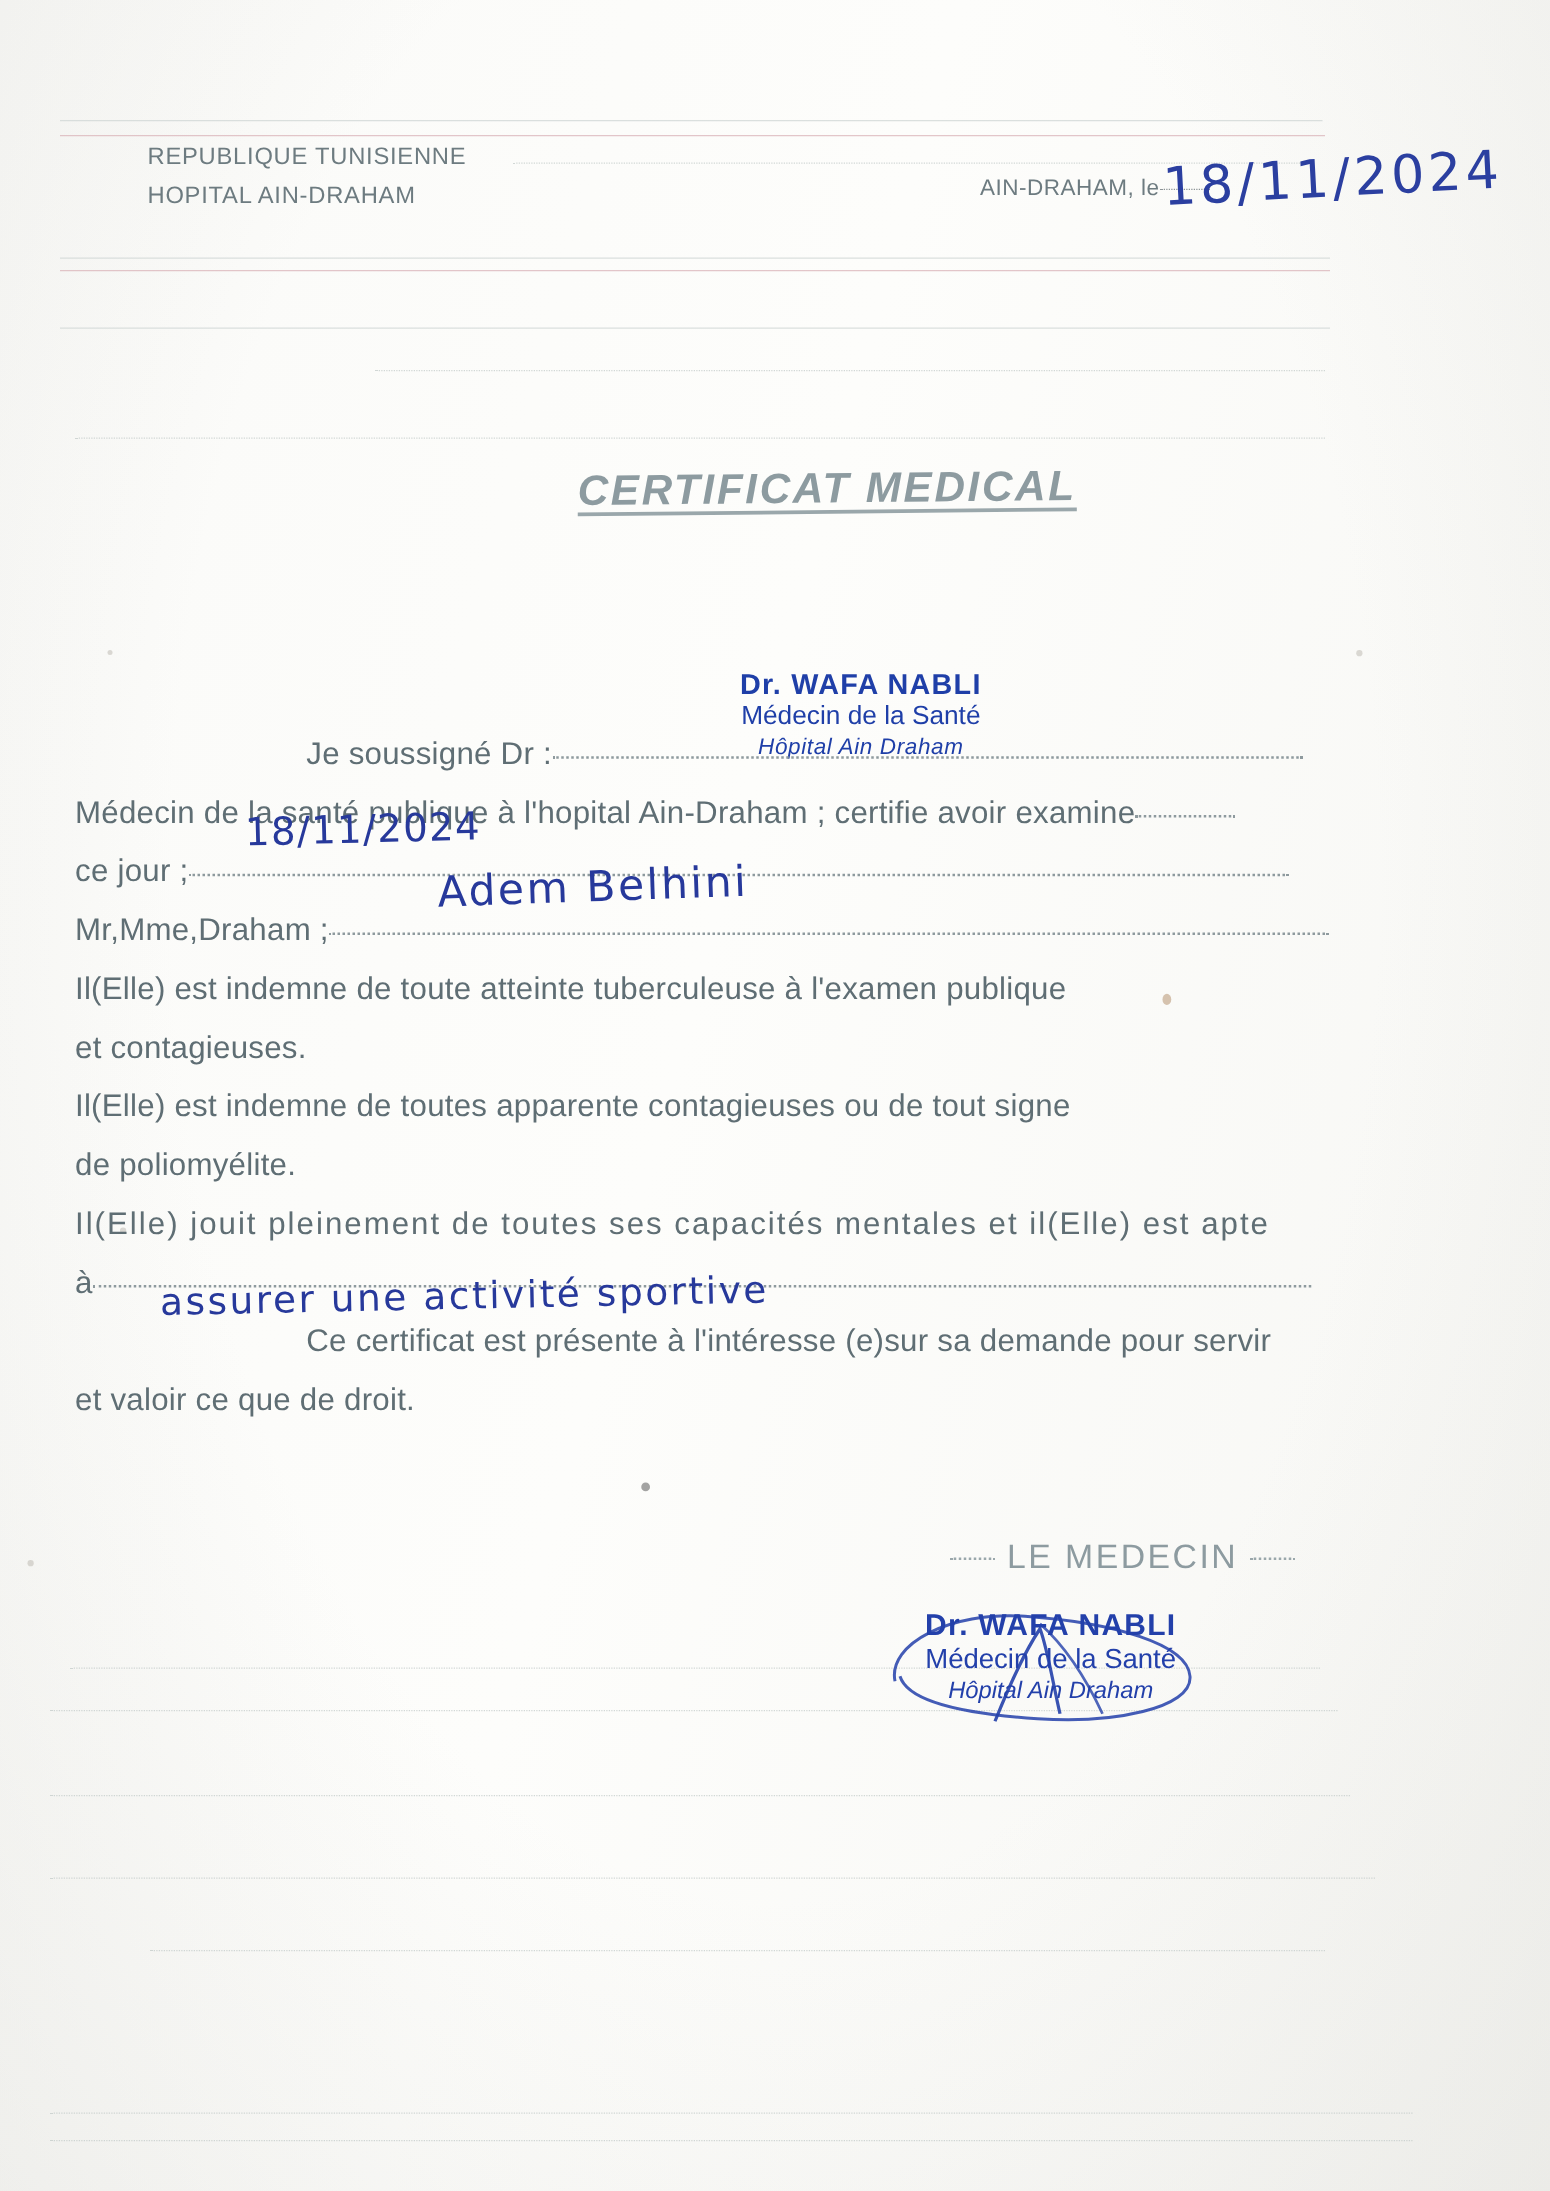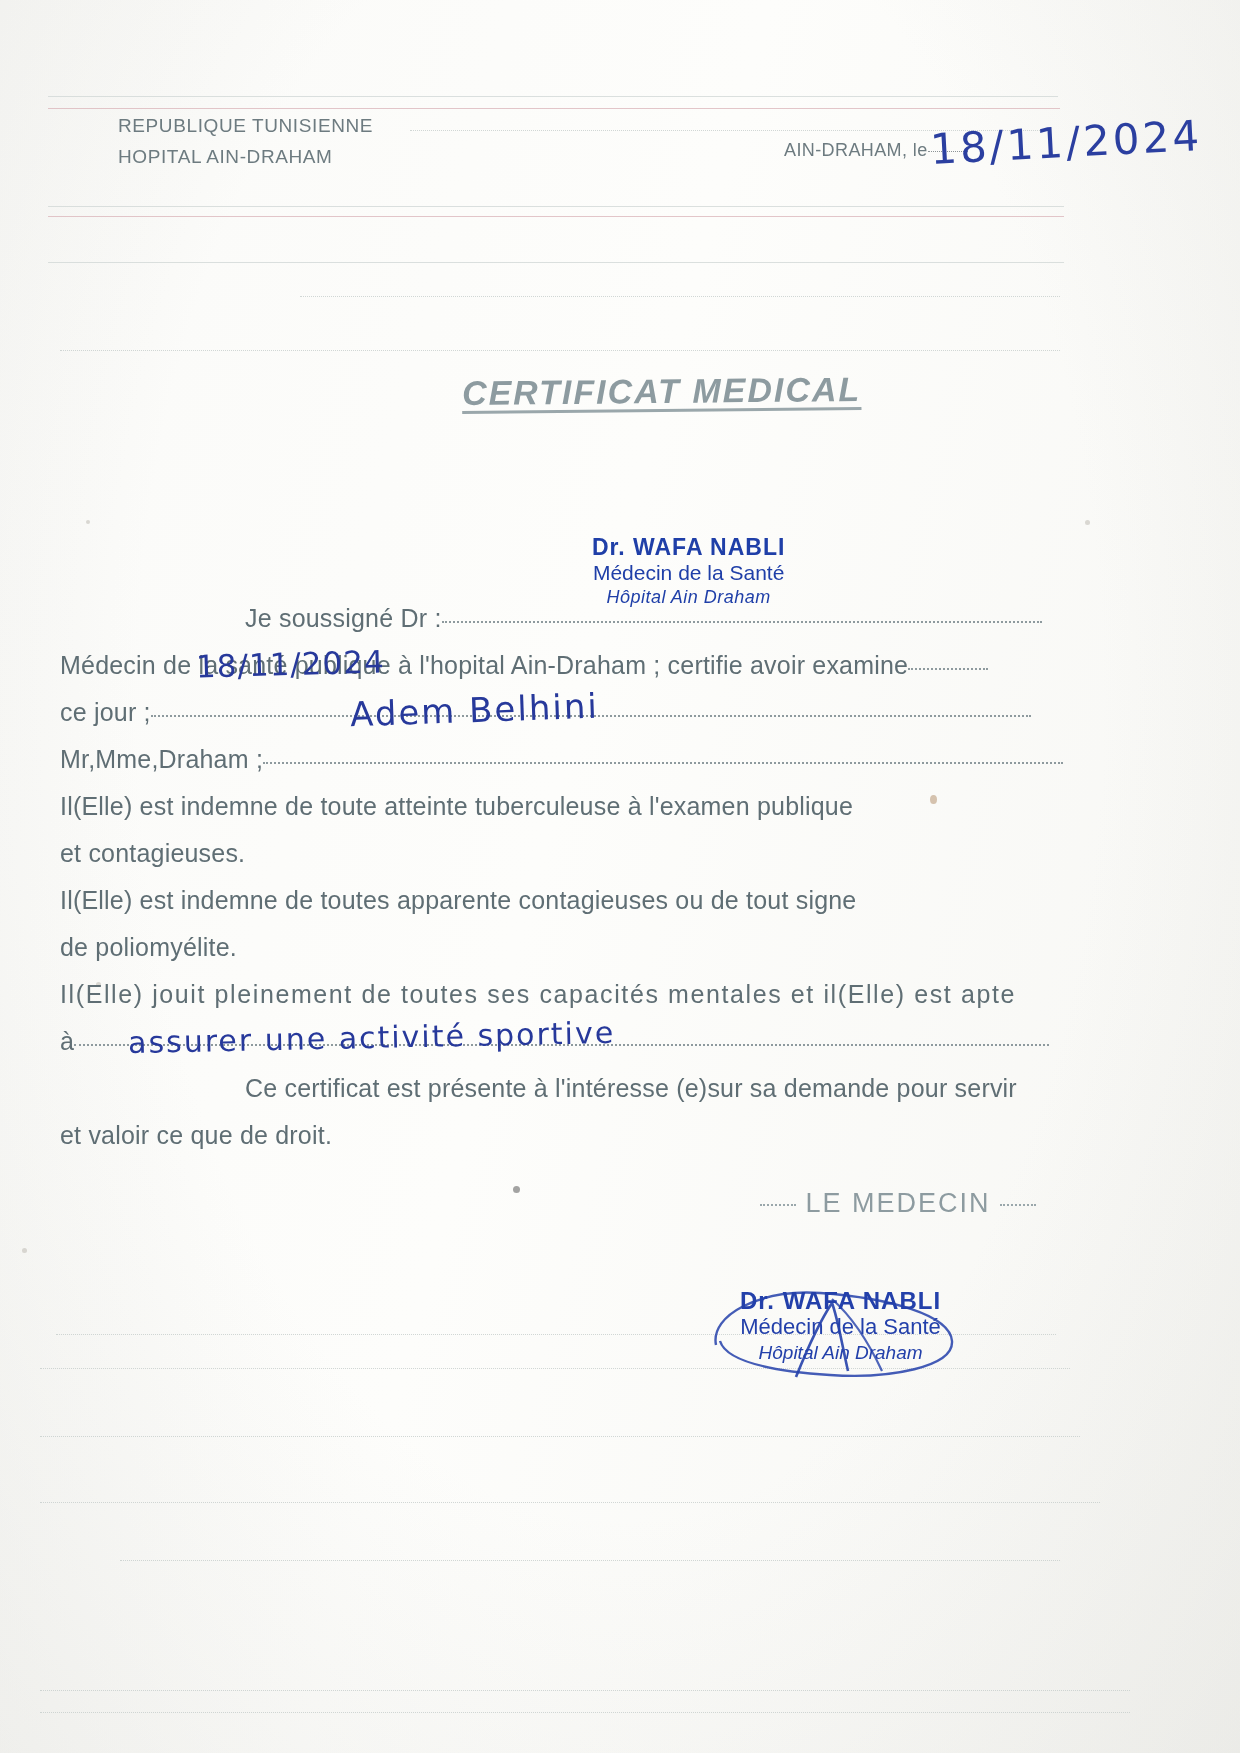--- a/index.html
+++ b/index.html
@@ -102,21 +102,21 @@
     text-decoration-color: #9aa7ab;
     text-underline-offset: 6px;
     transform: rotate(-0.6deg);
     white-space: nowrap;
   }
 
   
   .body {
     position: absolute;
     left: 60px;
-    top: 595px;
+    top: 580px;
     width: 1120px;
     color: #5f6e74;
     font-size: 25px;
     line-height: 47px;
     letter-spacing: 0.2px;
   }
   .line { position: relative; white-space: nowrap; }
   .indent-1 { padding-left: 185px; }
   .dots-fill {
     display: inline-block;
@@ -185,21 +185,21 @@
   .signature-svg {
     position: absolute;
     left: 700px;
     top: 1275px;
     pointer-events: none;
   }
 
   .le-medecin {
     position: absolute;
     left: 760px;
-    top: 1188px;
+    top: 1230px;
     font-size: 27px;
     letter-spacing: 2px;
     color: #8d9ba0;
     white-space: nowrap;
   }
   .le-medecin .dots {
     display: inline-block;
     width: 36px;
     border-bottom: 2px dotted #9aa7ab;
     vertical-align: 6px;

